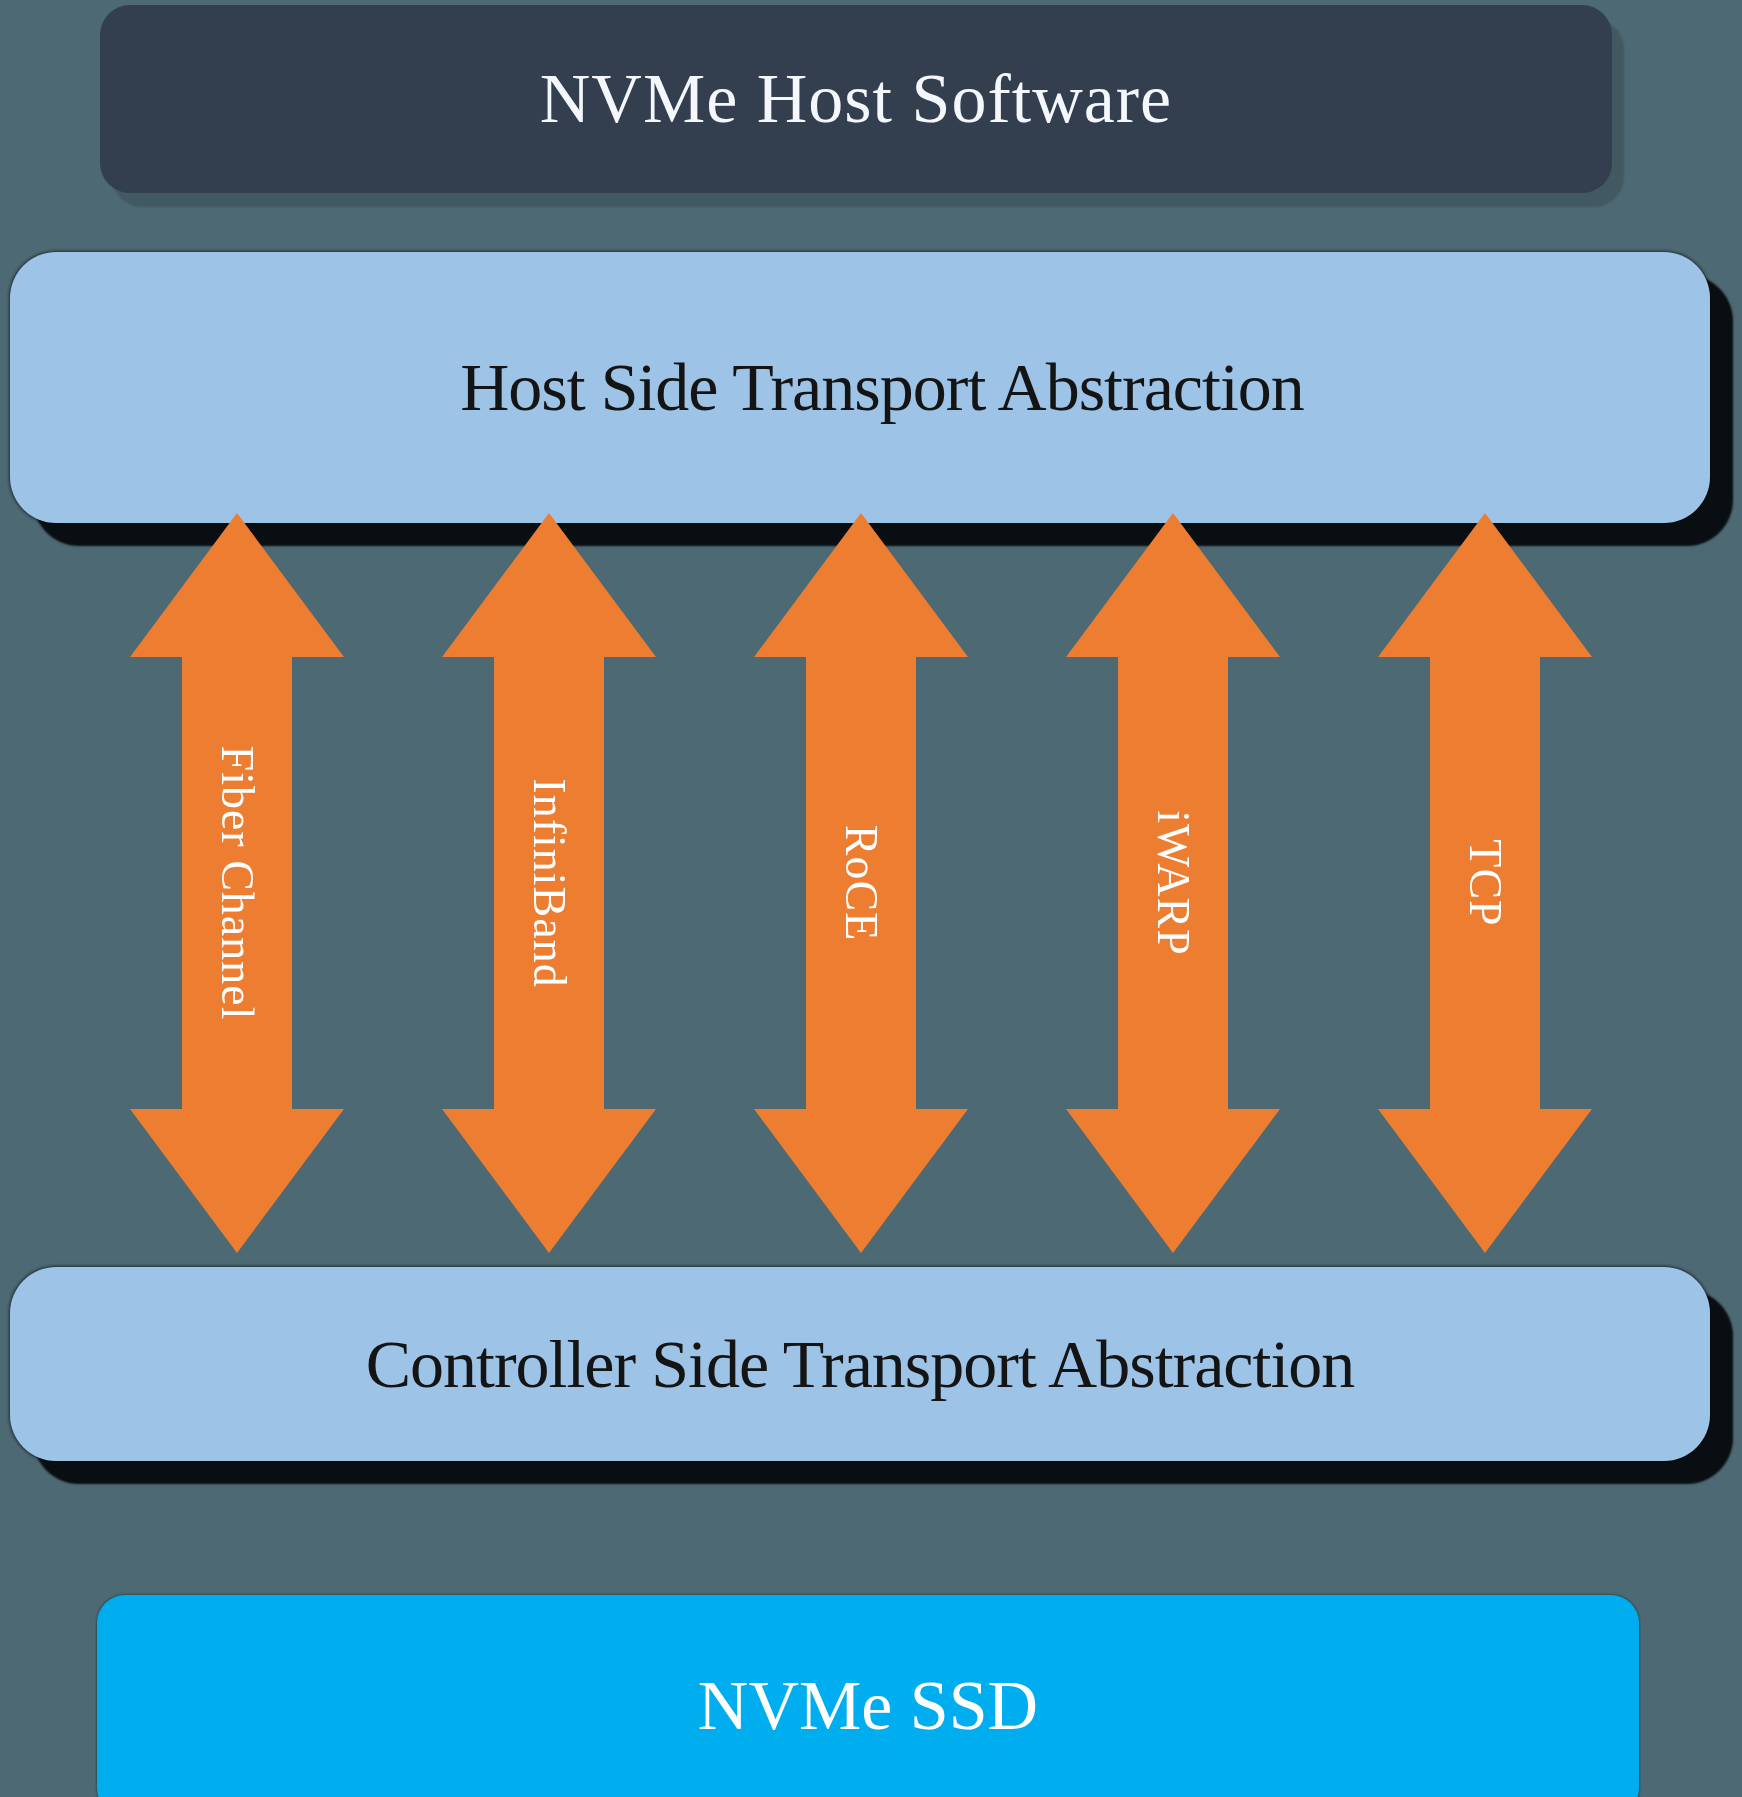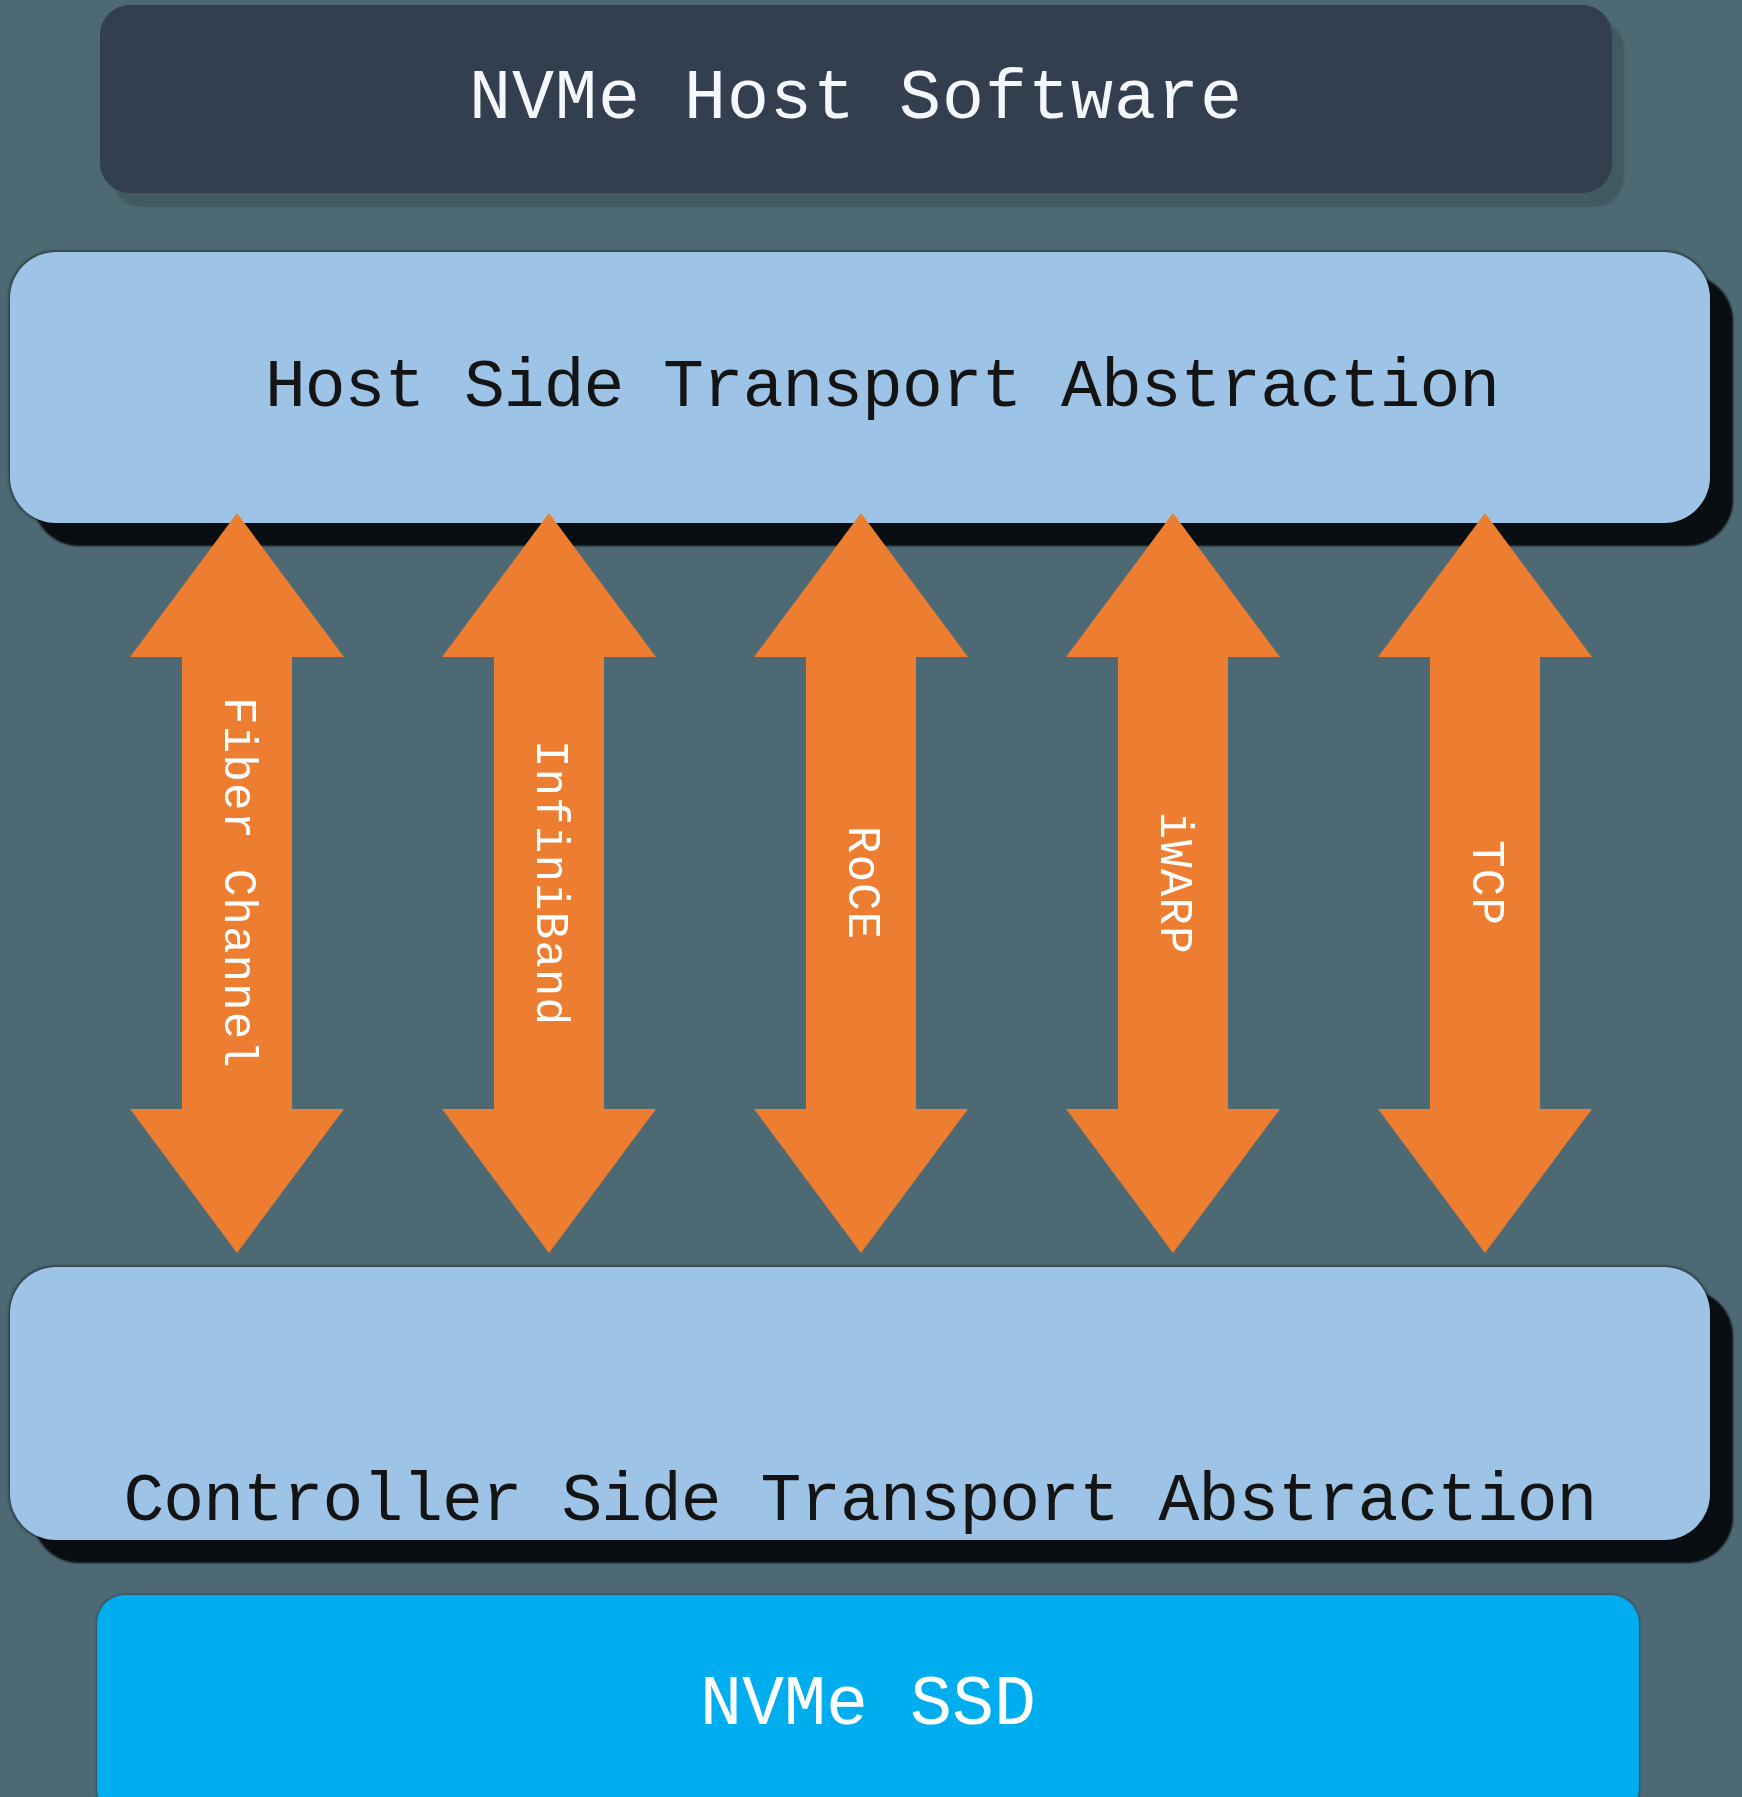--- a/index.html
+++ b/index.html
@@ -12,21 +12,21 @@
     --box-text-dark:#141414;
     --box-text-light:#FFFFFF;
   }
   *{box-sizing:border-box;}
   html,body{margin:0;padding:0;background:var(--background);}
   .canvas{
     position:relative;
     width:1742px;height:1797px;
     background:var(--background);
     overflow:hidden;
-    font-family:Liberation Mono, monospace;
+    font-family:Liberation Serif, serif;
     border-radius:16px;
   }
   .box{
     position:absolute;
     display:flex;align-items:center;justify-content:center;
     text-align:center;
     z-index:1;
   }
   .box .lbl{display:block;white-space:nowrap;}
   .navy{
@@ -39,21 +39,21 @@
   }
   .blue{
     left:10px;width:1700px;
     background:var(--light-blue-box);
     border-radius:46px;
     color:var(--box-text-dark);
     font-size:68px;letter-spacing:-1px;
     box-shadow:23px 23px 2px rgba(4,7,11,0.93), 0 0 3px 1px rgba(8,12,18,0.65);
   }
   .host{top:252px;height:271px;padding-left:44px;}
-  .controller{top:1267px;height:273px;align-items:flex-end;}
+  .controller{top:1267px;height:194px;}
   .cyan{
     left:97px;top:1595px;width:1542px;height:221px;
     background:var(--cyan-box);
     border-radius:28px;
     color:var(--box-text-light);
     font-size:70px;
     box-shadow:0 0 2px 1px rgba(0,0,0,0.30);
   }
   .arrow{
     position:absolute;

